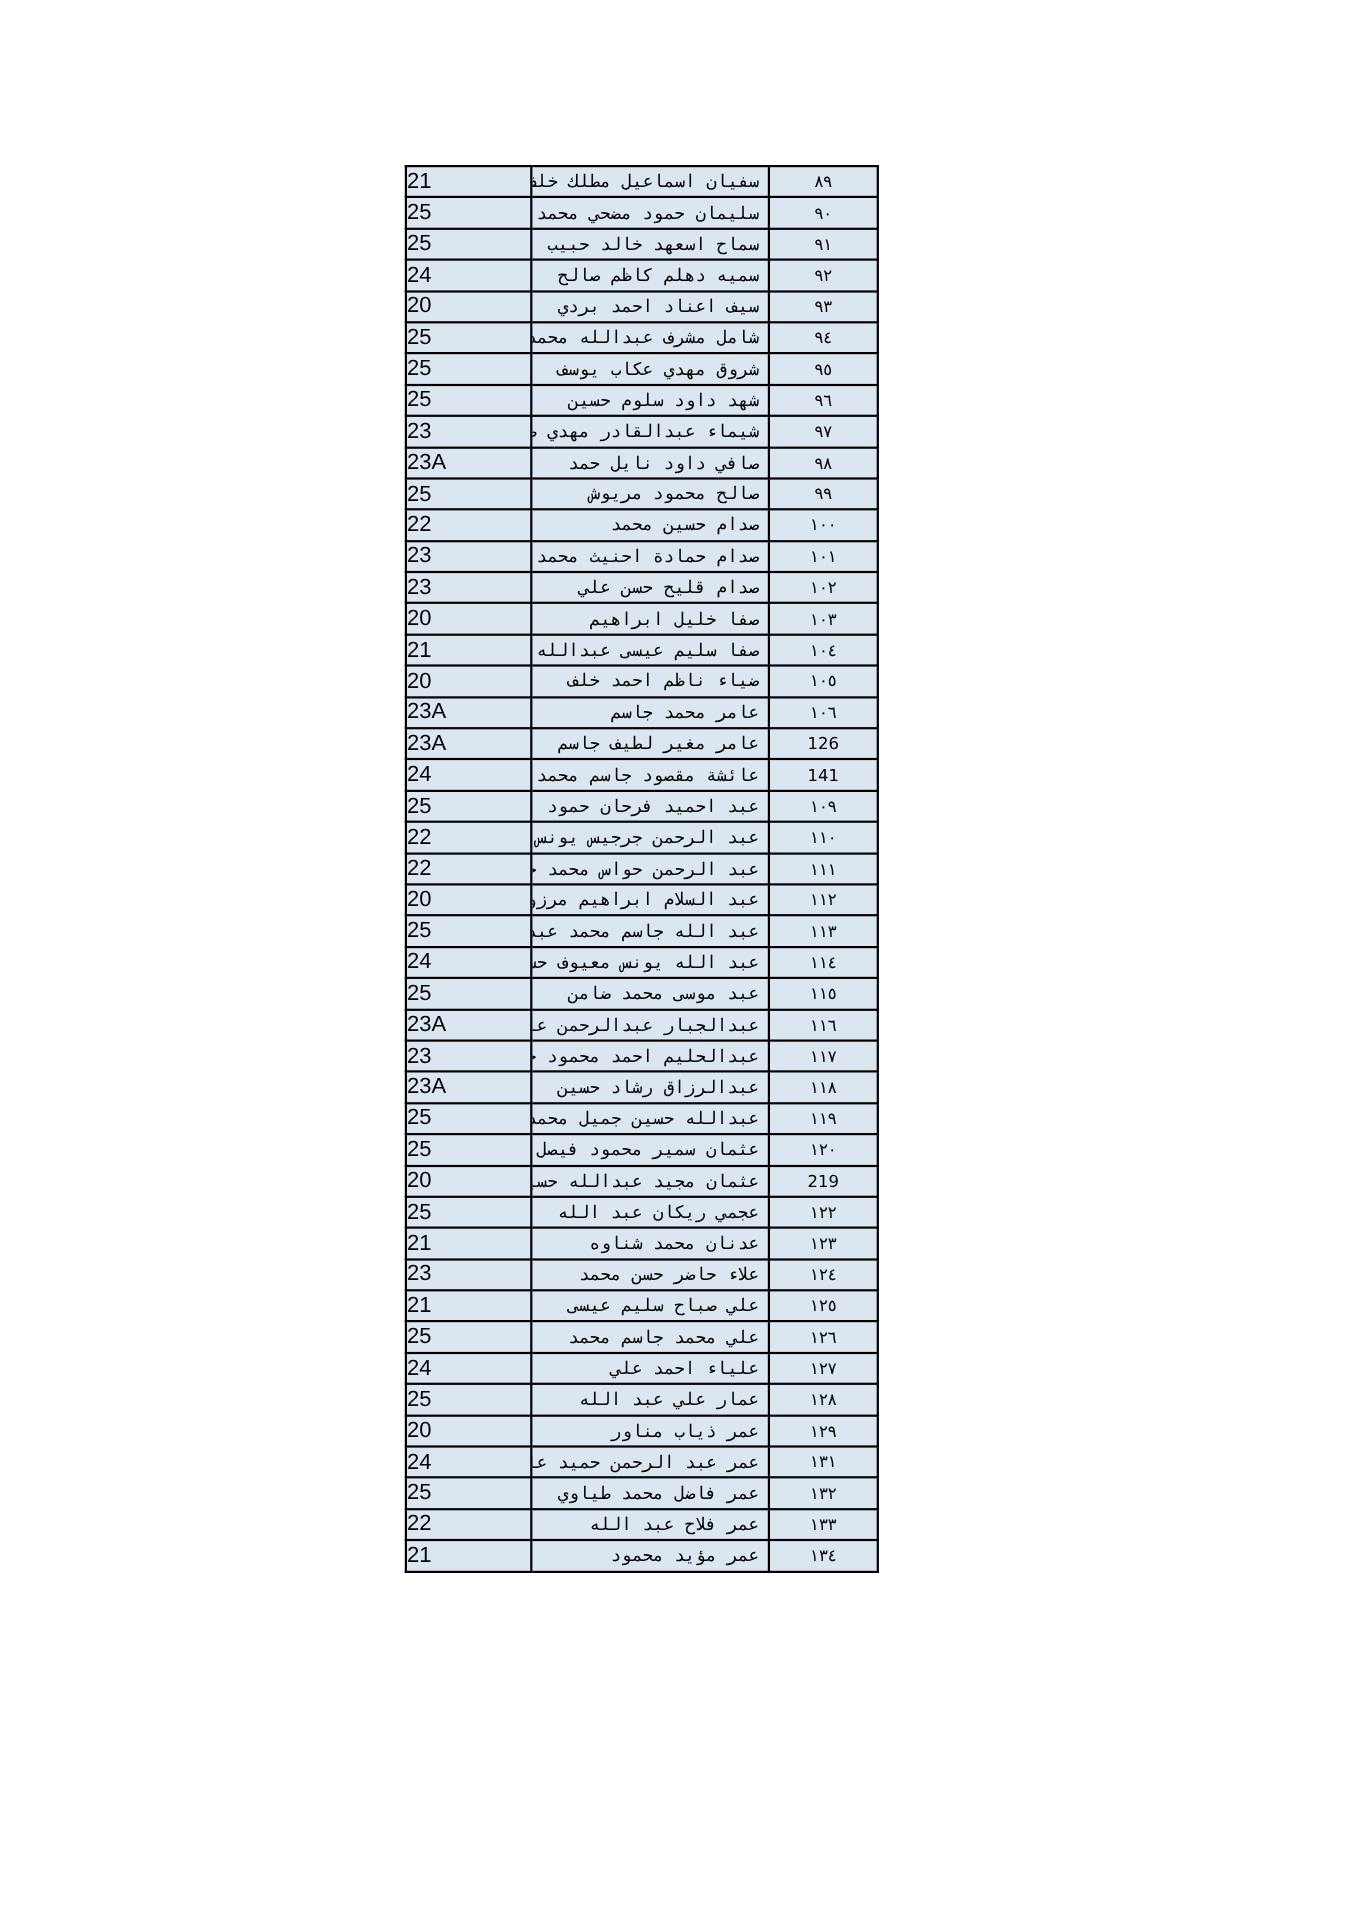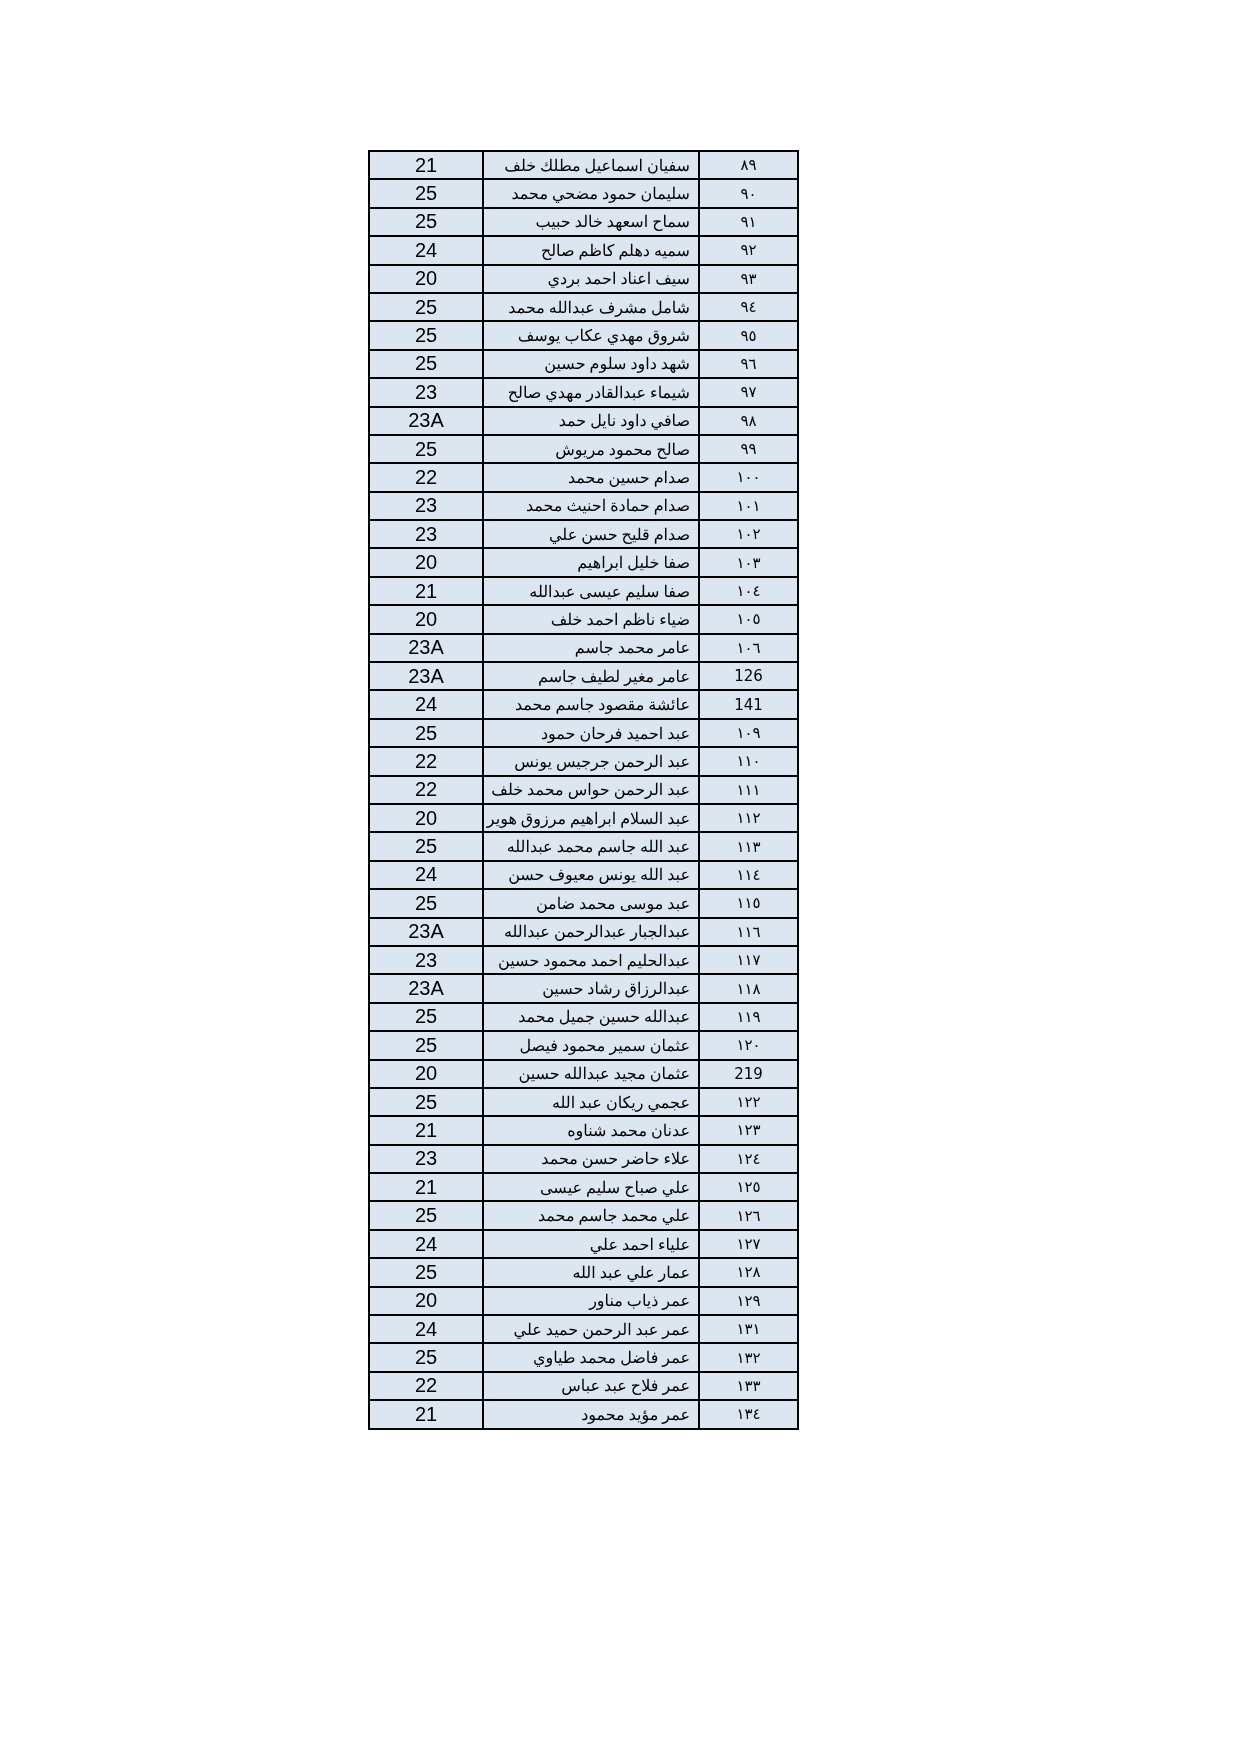--- a/index.html
+++ b/index.html
@@ -19,28 +19,27 @@
     padding: 0;
     background: #dce6f1;
     color: #000;
     overflow: hidden;
     white-space: nowrap;
   }
   .col-grade { width: 114px; }
   .col-name { width: 216px; }
   .col-num { width: 99px; }
   .cell-grade {
-    text-align: center;
     font-family: "Liberation Sans", sans-serif;
     font-size: 20px;
   }
   .cell-name {
     text-align: right;
     direction: rtl;
-    font-family: Liberation Serif, serif;
+    font-family: Liberation Mono, monospace;
     font-size: 16px;
     padding-right: 8px !important;
   }
   .cell-num {
     text-align: center;
     direction: rtl;
     font-family: "DejaVu Sans", sans-serif;
     font-size: 15px;
     margin-top: 10px;
   }
@@ -265,21 +264,21 @@
         <td class="cell-name">عمر عبد الرحمن حميد علي</td>
         <td class="cell-num">١٣١</td>
       </tr>
       <tr>
         <td class="cell-grade">25</td>
         <td class="cell-name">عمر فاضل محمد طياوي</td>
         <td class="cell-num">١٣٢</td>
       </tr>
       <tr>
         <td class="cell-grade">22</td>
-        <td class="cell-name">عمر فلاح عبد عباس</td>
+        <td class="cell-name">عمر فلاح عبد الله</td>
         <td class="cell-num">١٣٣</td>
       </tr>
       <tr>
         <td class="cell-grade">21</td>
         <td class="cell-name">عمر مؤيد محمود</td>
         <td class="cell-num">١٣٤</td>
       </tr>
     </tbody>
 </table>
 

